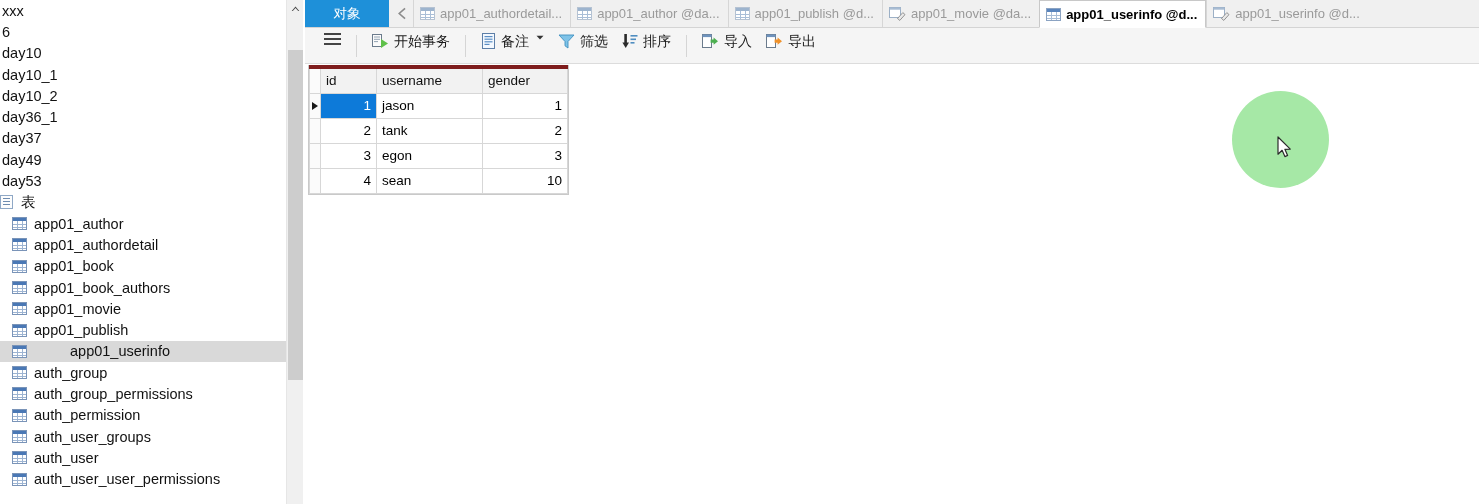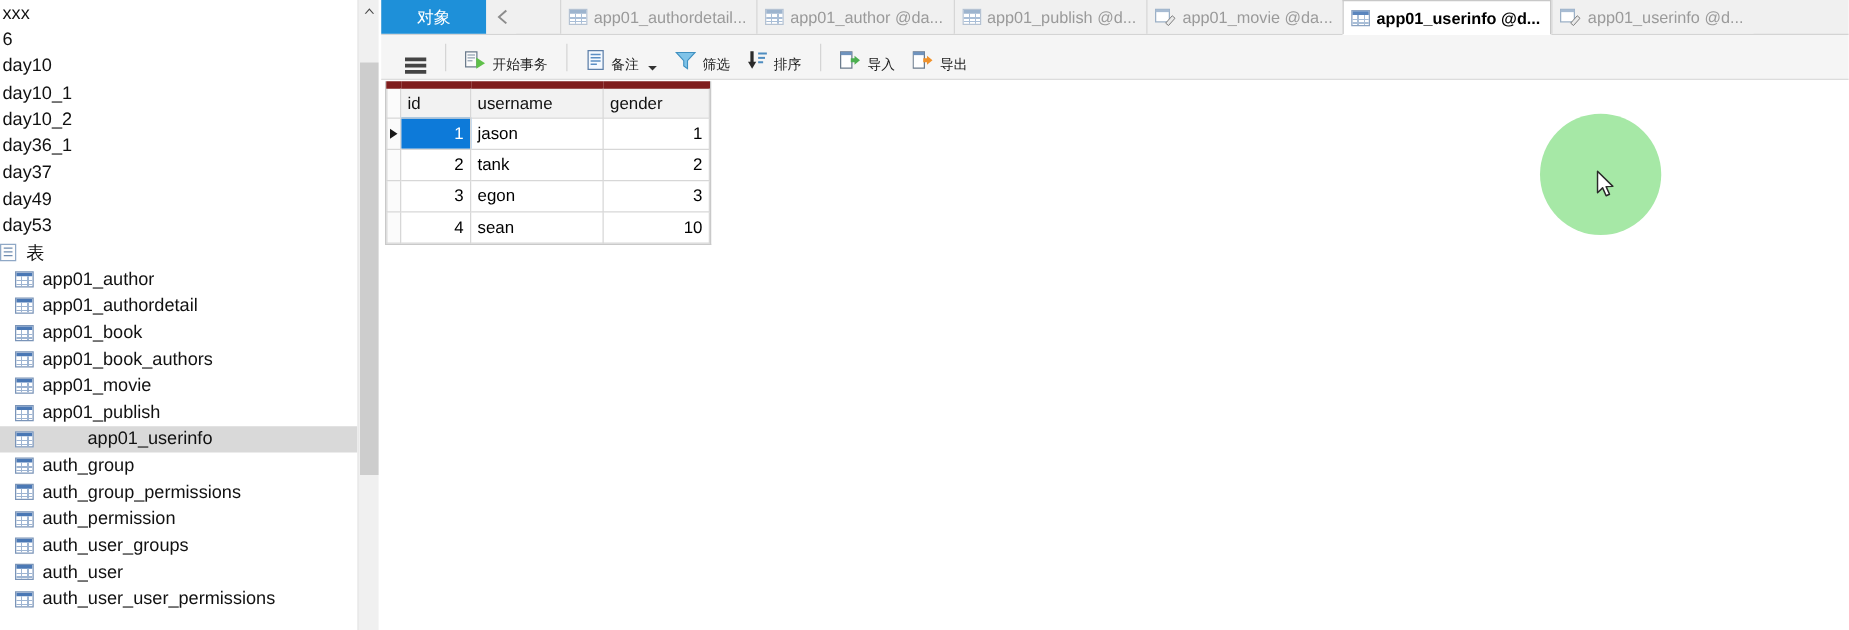--- a/index.html
+++ b/index.html
@@ -124,21 +124,21 @@
     font-size: 13.5px;
     font-weight: 400;
   }
   .tab-nav {
     width: 24px;
     display: flex; align-items: center; justify-content: center;
     color: #888;
     font-size: 15px;
     background: #f0f0f0;
   }
-  .doc-tabs { display: flex; align-items: stretch; flex: 1; min-width: 0; margin-left: 35px; }
+  .doc-tabs { display: flex; align-items: stretch; flex: 1; min-width: 0; }
   .doc-tab {
     display: flex; align-items: center;
     padding: 0 8px 0 6px;
     max-width: 180px;
     border-left: 1px solid #d6d6d6;
     background: #f0f0f0;
     color: #9a9a9a;
     font-size: 13px;
     white-space: nowrap;
     overflow: hidden;
@@ -174,24 +174,24 @@
   .toolbar {
     position: relative;
     height: 36px;
     background: #f5f5f5;
     border-bottom: 1px solid #dcdcdc;
     display: flex; align-items: center;
     padding-left: 12px;
     gap: 0px;
   }
   .tb-item {
-    display: flex; align-items: flex-end;
+    display: flex; align-items: flex-start;
     height: 26px;
     padding: 0 7px;
-    font-size: 11px;
+    font-size: 14px;
     color: #1a1a1a;
     gap: 5px;
     white-space: nowrap;
   }
   .tb-sep {
     width: 1px; height: 22px; background: #d5d5d5;
     margin: 0 8px;
   }
   .hamburger { display: flex; flex-direction: column; gap: 2.5px; }
   .hamburger i { display: block; width: 17px; height: 2.5px; background: #444; }
@@ -209,21 +209,21 @@
     border: 1px solid #d7d7d7;
     height: 25px;
     font-size: 13.5px;
     font-weight: normal;
     padding: 0 5px;
   }
   .grid th {
     background: #f2f2f2;
     text-align: left;
     color: #111;
-    border-top: 6px solid #7f1d1d;
+    border-top: 4px solid #7f1d1d;
     height: 26px;
   }
   .grid th.rowmark, .grid td.rowmark {
     width: 11px; min-width: 11px; padding: 0;
     background: #fbfbfb;
     text-align: center;
   }
   .grid th.c-id, .grid td.c-id { width: 56px; min-width: 56px; }
   .grid th.c-user, .grid td.c-user { width: 106px; min-width: 106px; }
   .grid th.c-gender, .grid td.c-gender { width: 85px; min-width: 85px; }

